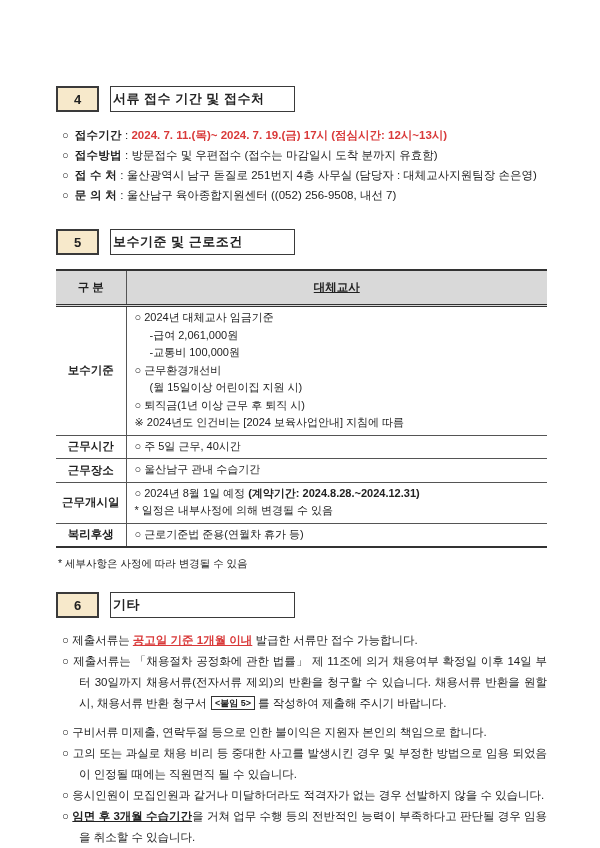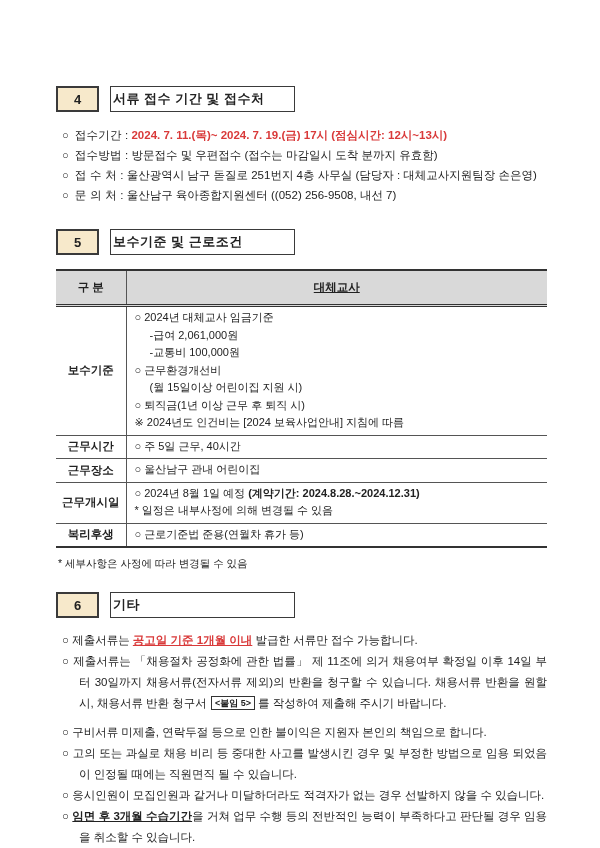--- a/index.html
+++ b/index.html
@@ -28,21 +28,21 @@
   .title-box {
     width: 185px; border: 1.5px solid #3a3a3a; background: #fff;
     display: flex; align-items: center; padding-left: 2px;
     font-weight: bold; font-size: 13px; letter-spacing: 0.5px;
   }
 
   
   .s4-items { margin: 13px 0 0 6px; }
   .s4-item { font-size: 11.5px; line-height: 20px; white-space: nowrap; }
   .bullet { margin-right: 6px; font-size: 11px; }
-  .lbl { font-weight: normal; letter-spacing: 0.3px; }
+  .lbl { font-weight: bold; letter-spacing: 0.3px; }
   .sep { white-space: pre; }
   .red { color: #d93a3a; font-weight: bold; }
 
   
   .pay-table {
     width: 491px; margin-top: 14px;
     border-collapse: collapse;
     border-top: 2px solid #333;
     border-bottom: 2px solid #333;
     font-size: 11px;
@@ -135,21 +135,21 @@
         </tr>
         <tr>
           <td class="row-label">근무시간</td>
           <td class="row-content">
             <div class="tline">○ 주 5일 근무, 40시간</div>
           </td>
         </tr>
         <tr>
           <td class="row-label">근무장소</td>
           <td class="row-content">
-            <div class="tline">○ 울산남구 관내 어린이집</div>
+            <div class="tline">○ 울산남구 관내 수습기간</div>
           </td>
         </tr>
         <tr>
           <td class="row-label">근무개시일</td>
           <td class="row-content">
             <div class="tline"><span>○ 2024년 8월 1일 예정 </span><span class="b">(계약기간: 2024.8.28.~2024.12.31)</span></div>
             <div class="tline">* 일정은 내부사정에 의해 변경될 수 있음</div>
           </td>
         </tr>
         <tr>

